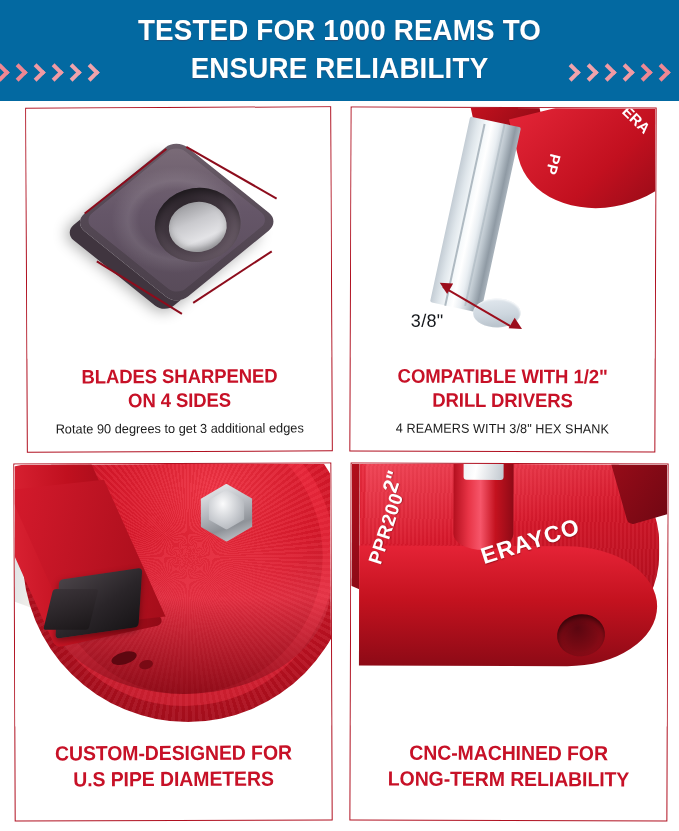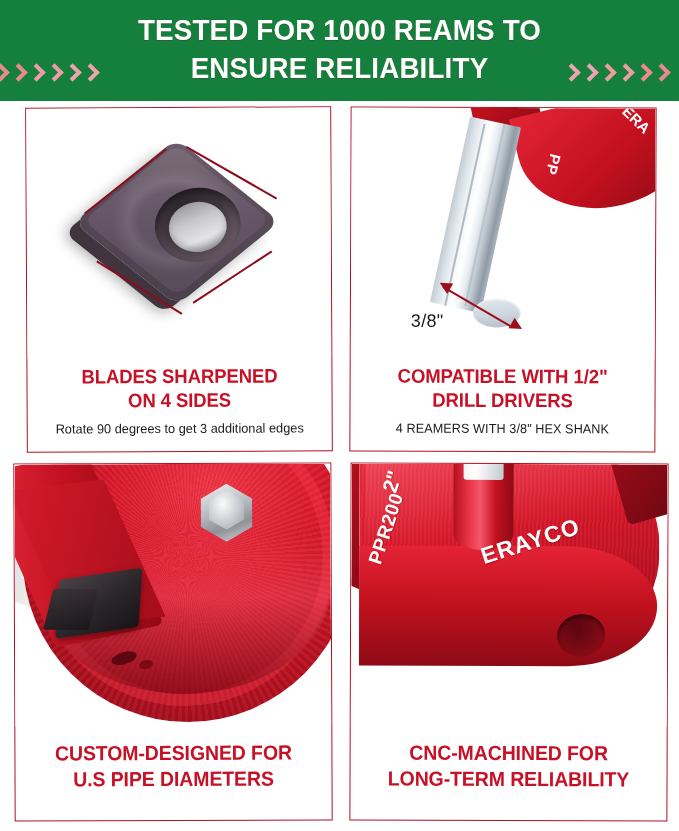--- a/index.html
+++ b/index.html
@@ -15,21 +15,21 @@
     overflow: hidden;
     position: relative;
   }
 
   
   .banner {
     position: absolute;
     left: 0; top: 0;
     width: 679px;
     height: 101px;
-    background: #15803d;
+    background: #0369a1;
     overflow: hidden;
   }
   .banner-title {
     position: absolute;
     left: 0; top: 11px;
     width: 679px;
     text-align: center;
     color: #ffffff;
     font-size: 29.5px;
     font-weight: bold;

